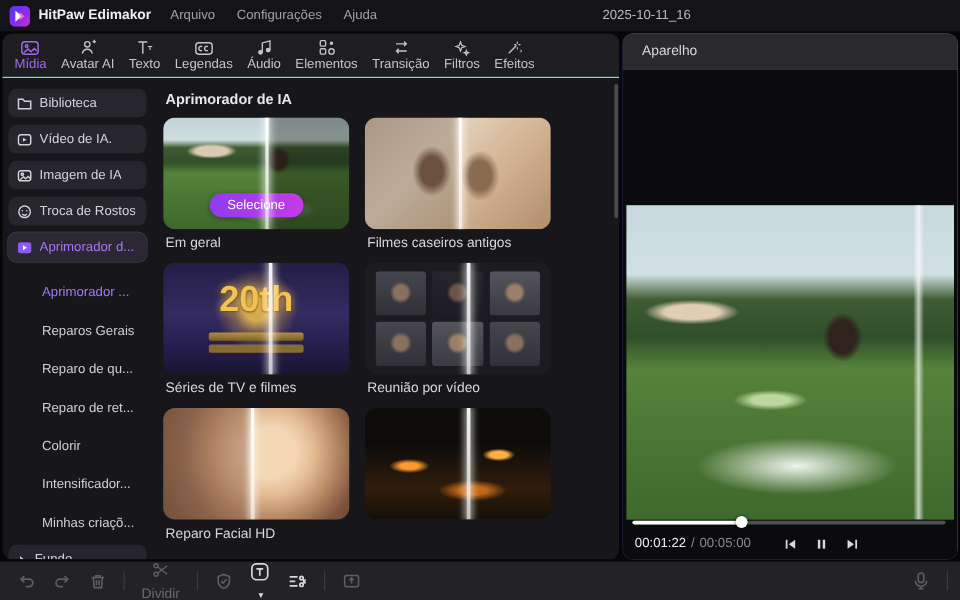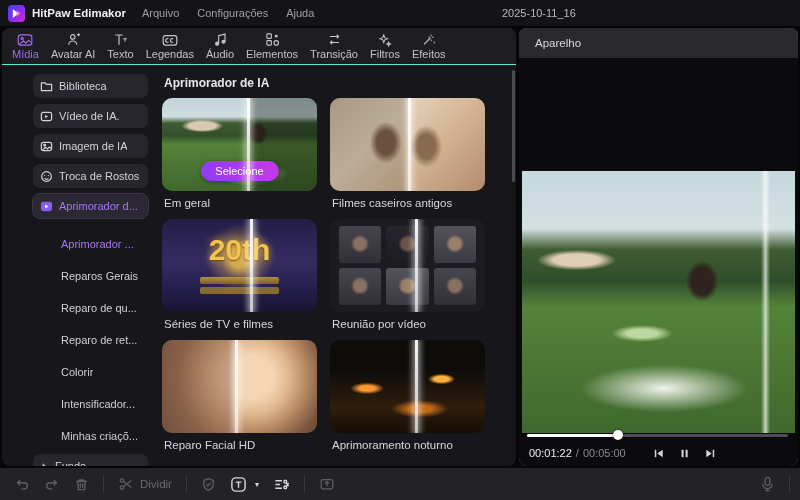--- a/index.html
+++ b/index.html
@@ -20,21 +20,21 @@
   .left-pane { position:absolute; left:2px; top:28px; width:514px; height:438px; background:#17171b; border-radius:8px; overflow:hidden; }
   .tabbar { height:37px; display:flex; align-items:center; gap:12px; padding:0 0 0 10px; background:#1d1d22; border-bottom:1px solid #5eead4; }
   .tab { display:flex; flex-direction:column; align-items:center; gap:1px; color:#c4c4ca; cursor:default; }
   .tab .tlabel { font-size:11px; }
   .tab .ticon { height:15px; display:flex; align-items:center; }
   .tab.active { color:#a36bf0; }
 
   .left-body { position:absolute; top:38px; left:0; right:0; bottom:0; display:flex; }
 
   
-  .sidebar { width:126px; padding:8px 6px 0 5px; flex-shrink:0; overflow:hidden;margin-left:26px; }
+  .sidebar { width:126px; padding:8px 6px 0 5px; flex-shrink:0; overflow:hidden; }
   .side-pill { display:flex; align-items:center; gap:6px; width:115px; height:24px; background:#26262c; border-radius:7px; padding:0 7px; margin-bottom:6px; font-size:11px; color:#d4d4d8; cursor:default; }
   .side-pill svg { flex-shrink:0; }
   .side-pill.active { background:#2b2833; outline:1px solid #3b3448; color:#a678f2; }
   .side-sub { padding:4px 0 2px 0; }
   .sub-item { font-size:11px; color:#cfcfd4; padding:0 0 0 28px; height:32px; display:flex; align-items:center; cursor:default; }
   .sub-item.active { color:#a678f2; }
   .pill-label, .sub-item span { white-space:nowrap; overflow:hidden; }
 
   
   .content { position:relative; flex:1; padding:10px 8px 0 8px; overflow:hidden; }
@@ -117,21 +117,21 @@
   .knob { position:absolute; right:-5px; top:50%; transform:translateY(-50%); width:10px; height:10px; border-radius:50%; background:#fff; box-shadow:0 0 3px rgba(0,0,0,.6); }
   .player-row { position:absolute; left:10px; right:8px; bottom:5px; height:16px; display:flex; align-items:center; font-size:11px; }
   .time-cur { color:#ececf0; font-weight:normal; }
   .time-sep { color:#8a8a90; margin:0 4px; }
   .time-total { color:#8a8a90; }
   .pbtns { display:flex; gap:13px; margin-left:26px; }
   .pbtn { display:flex; align-items:center; cursor:pointer; }
 
   
   .bottombar { position:absolute; left:0; right:0; bottom:0; height:32px; background:#232327; display:flex; align-items:center; padding:0 10px 0 14px; gap:14px; }
-  .tb-btn { display:flex; align-items:center; gap:6px; color:#5e5e66; cursor:default; }
+  .tb-btn { display:flex; align-items:center; gap:6px; color:#5e5e66; cursor:default;flex-direction:column; }
   .tb-btn.enabled { color:#d8d8dc; }
   .tb-label { font-size:11.5px; color:#6a6a72; }
   .tb-sep { width:1px; height:16px; background:#3a3a40; }
   .tb-caret { font-size:8px; color:#d8d8dc; margin-left:2px; }
   .tb-right { margin-left:auto; display:flex; align-items:center; gap:14px; }
 </style>
 </head>
 <body>
 
 <div class="app">
@@ -356,21 +356,20 @@
 
           <div class="card">
             <div class="thumb thumb-face splitline">
               <div class="shade"></div>
             </div>
             <div class="card-label">Reparo Facial HD</div>
           </div>
 
           <div class="card">
             <div class="thumb thumb-city splitline"></div>
-            <div class="card-label">Aprimoramento noturno</div>
           </div>
 
         </div>
         <div class="content-scrollbar"></div>
       </section>
     </div>
   </div>
 
   <aside class="right-pane">
     <div class="panel-head">

